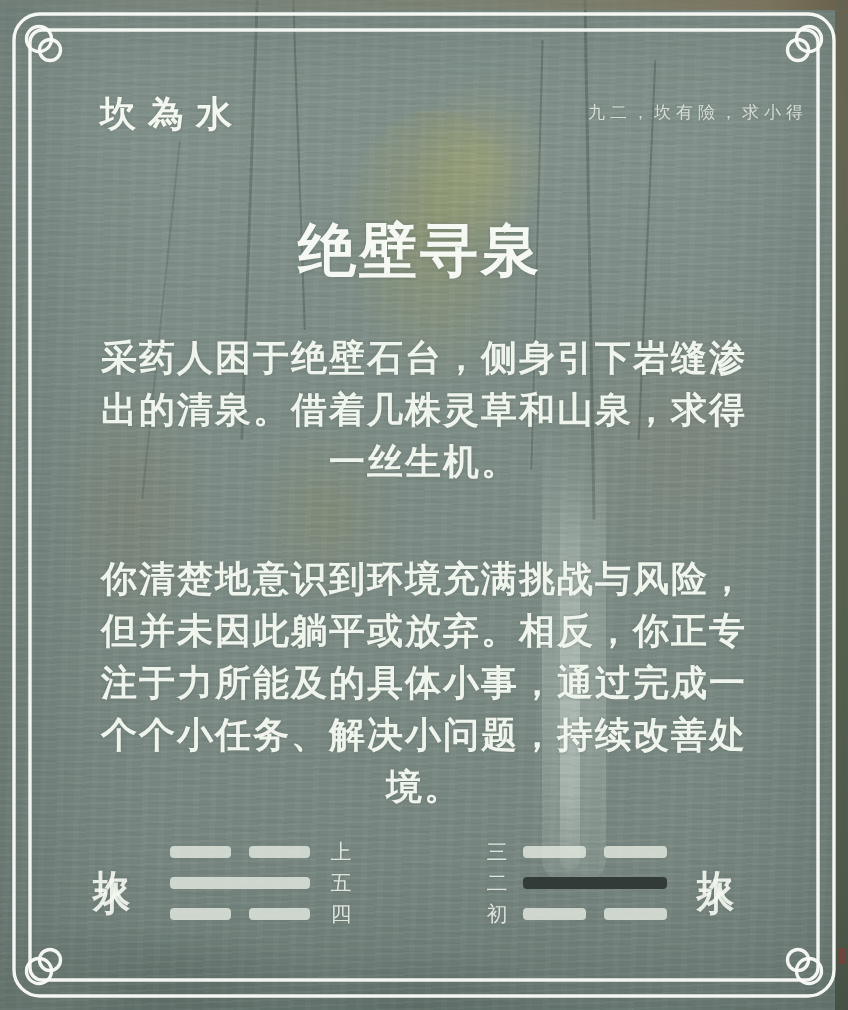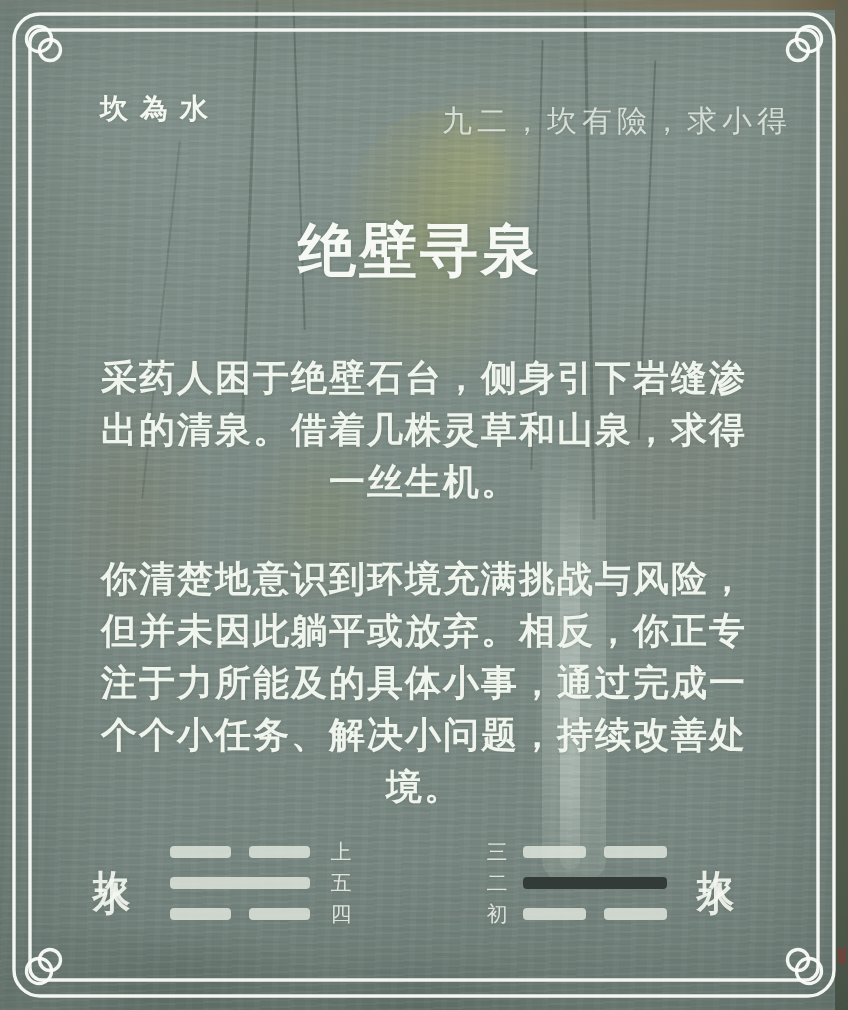--- a/index.html
+++ b/index.html
@@ -54,39 +54,39 @@
     background:linear-gradient(180deg,#77705a 0%,#676c56 30%,#5e6752 60%,#566050 85%,#4e584a 100%);}
   .edge-top{position:absolute;left:0;top:0;width:848px;height:10px;
     background:linear-gradient(90deg,rgba(140,148,140,.25) 0%,rgba(150,140,104,.35) 55%,rgba(141,124,94,.8) 90%,#7d6c50 100%);}
   .seal-hint{position:absolute;right:2px;top:948px;width:8px;height:16px;background:#8a4238;opacity:.75;border-radius:2px;}
   .vignette{position:absolute;inset:0;box-shadow:inset 0 0 130px rgba(52,66,60,.38);}
   
   .frame{position:absolute;inset:0;}
   
   .hex-name{
     position:absolute;left:100px;top:90px;
-    font-size:28px;font-weight:600;letter-spacing:12px;
+    font-size:36px;font-weight:600;letter-spacing:12px;
     color:#f3f7f0;text-shadow:0 0 3px rgba(96,110,102,.5);
   }
   .line-statement{
-    position:absolute;right:56px;top:101px;
-    font-size:30px;letter-spacing:5px;
+    position:absolute;right:40px;top:101px;
+    font-size:17px;letter-spacing:5px;
     color:rgba(236,242,234,.82);text-shadow:0 0 2px rgba(96,110,102,.5);text-align:right;
   }
   .title{
     position:absolute;left:0;top:212px;width:840px;margin:0;
     text-align:center;font-size:58px;font-weight:700;letter-spacing:3px;
     color:#f6f9f3;text-shadow:0 0 4px rgba(90,105,98,.55);
   }
   .para{
     position:absolute;left:84px;width:680px;margin:0;
     text-align:center;font-size:36px;font-weight:600;line-height:52px;letter-spacing:2px;
     color:#eff4ec;white-space:pre-line;text-shadow:0 0 3px rgba(90,105,98,.55);
   }
-  .story{top:352px;}
+  .story{top:332px;}
   .interp{top:553px;text-align:center;}
   
   .vname{
     position:absolute;top:840px;
     writing-mode:vertical-rl;text-orientation:upright;
     font-size:37px;font-weight:600;letter-spacing:8px;line-height:1;
     color:rgba(243,247,240,.92);text-shadow:0 0 3px rgba(96,110,102,.5);
   }
   .vname.left{left:93px;}
   .vname.right{left:697px;}

